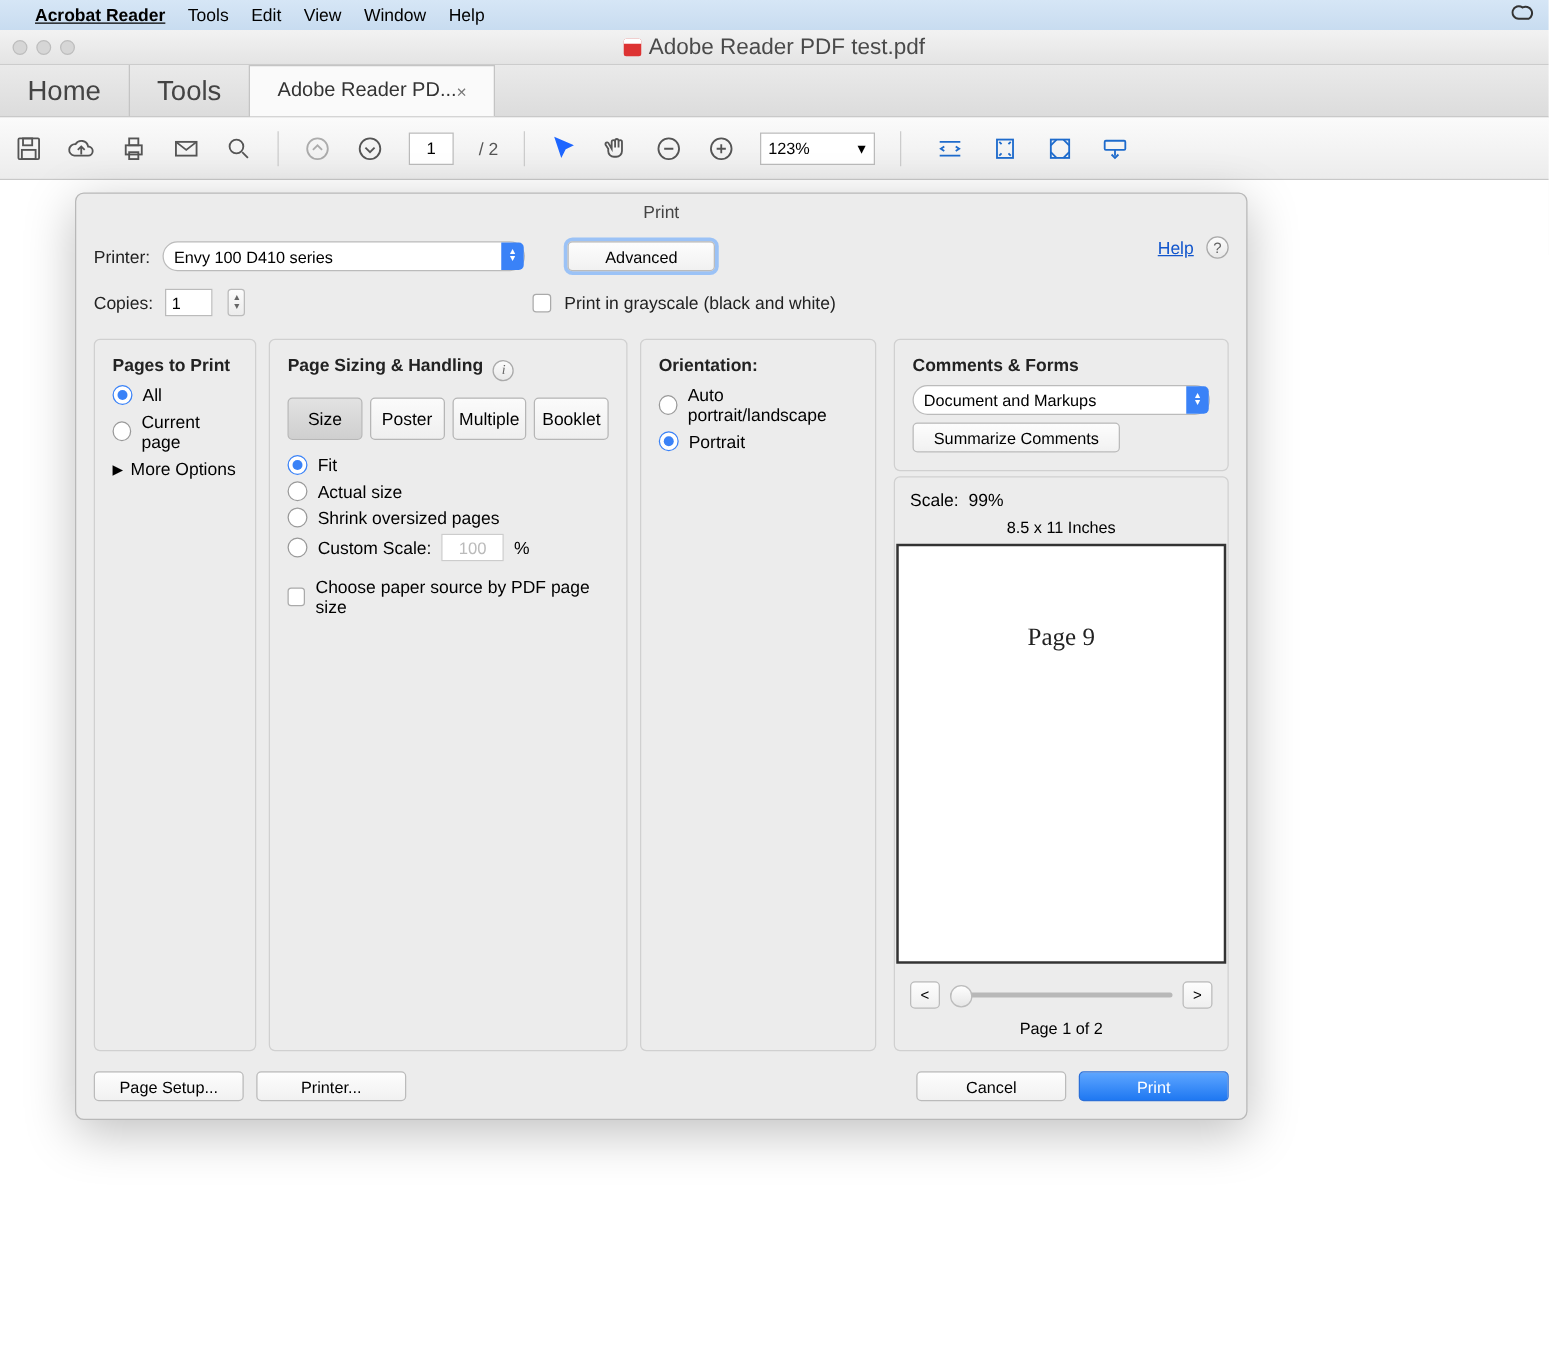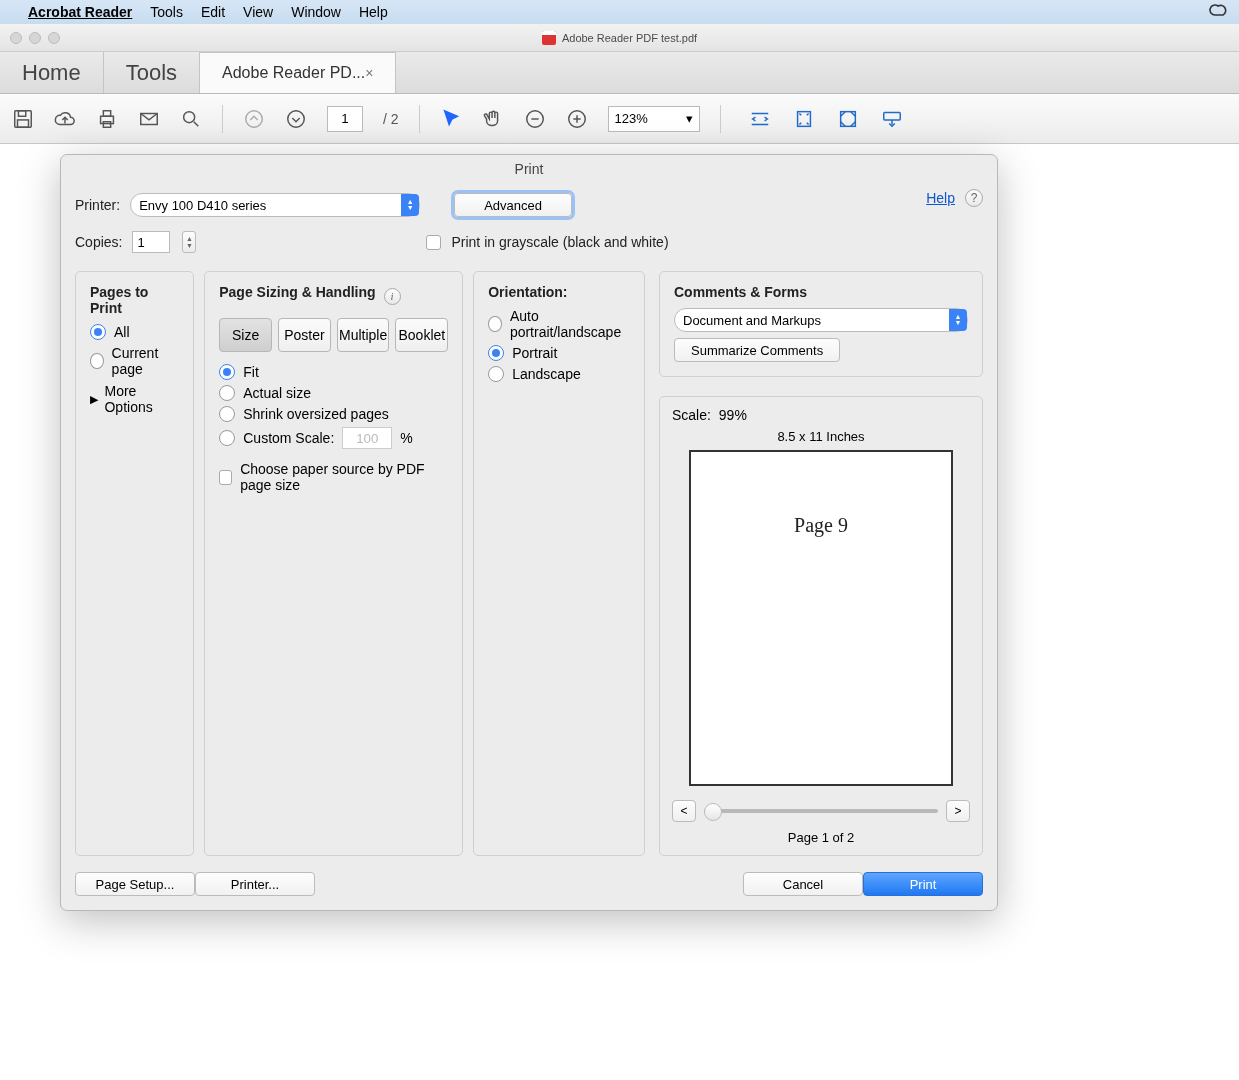--- a/index.html
+++ b/index.html
@@ -9,21 +9,21 @@
 .menubar { height: 24px; background: linear-gradient(#d6e6f6, #c8dcf0); display: flex; align-items: center; padding: 0 10px; gap: 18px; font-size: 14px; }
 .menubar .apple { font-size: 15px; }
 .menubar .app-name { font-weight: 700; text-decoration: underline; }
 .menubar .spacer { flex: 1; }
 .menubar .cc-icon { font-size: 16px; }
 
 
 .titlebar { height: 28px; background: linear-gradient(#f2f2f2, #e4e4e4); display: flex; align-items: center; position: relative; border-bottom: 1px solid #ccc; }
 .traffic { display: flex; gap: 7px; padding-left: 10px; }
 .light { width: 12px; height: 12px; border-radius: 50%; background: #d6d6d6; border: 1px solid #bdbdbd; }
-.titlebar .title { position: absolute; left: 0; right: 0; text-align: center; font-size: 11px; color: #4a4a4a; display: flex; justify-content: center; align-items: center; gap: 6px; pointer-events: none;}
+.titlebar .title { position: absolute; left: 0; right: 0; text-align: center; font-size: 18px; color: #4a4a4a; display: flex; justify-content: center; align-items: center; gap: 6px; pointer-events: none;}
 .pdf-icon { width: 14px; height: 14px; background: #d33; display: inline-block; border-radius: 2px; position: relative; }
 .pdf-icon::after { content: ""; position: absolute; top: 0; left: 0; right: 0; height: 4px; background: #fff; border-radius: 2px 2px 0 0; }
 
 
 .apptabs { height: 42px; background: linear-gradient(#eaeaea,#dcdcdc); display: flex; align-items: stretch; border-bottom: 1px solid #bbb; }
 .apptab { padding: 0 22px; display: flex; align-items: center; font-size: 22px; color: #444; border-right: 1px solid #c4c4c4; }
 .apptab.doc { background: #fafafa; font-size: 16px; color: #333; border-top: 1px solid #c4c4c4;}
 .tab-close { font-size: 14px; color: #777; }
 
 
@@ -55,21 +55,21 @@
 .help-link { color: #1155cc; text-decoration: underline; font-size:14px;}
 .help-q { width:18px;height:18px;border:1px solid #aaa;border-radius:50%;display:inline-flex;align-items:center;justify-content:center;font-size:12px;color:#666;background:linear-gradient(#fcfcfc,#e9e9e9);}
 .info-q { width:17px;height:17px;border:1px solid #aaa;border-radius:50%;display:inline-flex;align-items:center;justify-content:center;font-size:11px;color:#666;font-style:italic;background:linear-gradient(#fcfcfc,#e9e9e9); font-family: Georgia, serif;}
 
 .num-input { width: 38px; height: 22px; border: 1px solid #bbb; background:#fff; padding: 0 4px; font-size:13px;}
 .stepper { width: 14px; height: 22px; border: 1px solid #bbb; border-radius: 3px; margin-left:2px; background: linear-gradient(#fcfcfc,#ececec); display:flex; flex-direction:column; font-size:7px; color:#666; align-items:center; justify-content:center; line-height:7px;}
 .chk { width:15px; height:15px; border:1px solid #aaa; border-radius:3px; background:#fff; display:inline-block;}
 
 .cols { display: flex; gap: 14px; margin-top: 12px;}
 .left-col { flex: 1; display: flex; flex-direction: row; gap: 10px;}
-.right-col { width: 324px; display: flex; flex-direction: column; gap: 19px;}
+.right-col { width: 268px; display: flex; flex-direction: column; gap: 4px;}
 
 .panel { background: #ececec; border: 1px solid #d0d0d0; border-radius: 5px; padding: 12px 14px; }
 .panel h3 { font-size: 14px; font-weight: 700; margin-bottom: 8px; color:#222;}
 .radio-row { display:flex; align-items:center; gap:8px; margin: 5px 0; font-size:14px;}
 .radio { width:16px; height:16px; border-radius:50%; border:1px solid #999; background:#fff; display:inline-flex; align-items:center; justify-content:center;}
 .radio.on { border-color:#3a82f7;}
 .radio.on::after { content:""; width:8px; height:8px; border-radius:50%; background:#3a82f7;}
 .more-opts { display:flex; align-items:center; gap:6px; margin-top:6px; font-size:14px;}
 .tri { font-size: 11px; }
 .disabled-input { width: 260px; height:22px; border:1px solid #ccc; background:#fff; color:#bcbcbc; padding: 0 6px; font-size:13px;}
@@ -80,21 +80,21 @@
 .seg-btn.active { background: linear-gradient(#e2e2e2,#cfcfcf); }
 
 .preview-panel { background:#ececec; border:1px solid #d0d0d0; border-radius:5px; padding: 10px 12px;}
 .preview-area { display:flex; flex-direction:column; align-items:center;}
 .paper { width:264px; height:336px; border:2px solid #333; background:#fff; margin-top:6px; position:relative; display:flex; align-items:flex-start; justify-content:center; padding-top: 62px;}
 .paper-inner { font-family: Georgia, 'Times New Roman', serif; font-size:20px; color:#222;}
 .nav-row { display:flex; align-items:center; gap:8px; margin-top:14px; width:100%;}
 .nav-btn { width:24px; height:22px; border:1px solid #bbb; border-radius:4px; background:linear-gradient(#fdfdfd,#efefef); display:flex;align-items:center;justify-content:center; font-size:12px;}
 .slider { flex:1; height: 4px; background:#b8b8b8; border-radius:2px; position:relative;}
 .slider::after { content:""; position:absolute; left:0; top:-6px; width:16px; height:16px; border-radius:50%; background:linear-gradient(#fefefe,#e6e6e6); border:1px solid #bcbcbc;}
-.foot { display:flex; align-items:flex-end; margin-top: 16px; }
+.foot { display:flex; align-items:flex-end; margin-top: 16px; gap:10px;}
 .foot .sp { flex:1;}
 .size-panel { padding-bottom: 14px;}
 
 .header-extra { display:flex; justify-content: space-between; align-items: flex-start;}
 .top-left-block { flex:1;}
 .top-right-block { display:flex; align-items:center; gap:10px; padding-top:2px;}
 </style>
 </head>
 <body>
 
@@ -340,24 +340,20 @@
         <div class="panel">
           <h3>Orientation:</h3>
           <div class="radio-row">
                 <span class="radio"></span>
                 <span>Auto portrait/landscape</span>
               </div>
           <div class="radio-row">
                 <span class="radio on"></span>
                 <span>Portrait</span>
               </div>
-          <div class="radio-row">
-                <span class="radio"></span>
-                <span>Landscape</span>
-              </div>
         </div>
 
       </div>
 
       <div class="right-col">
         <div class="panel" style="padding-bottom:14px">
           <h3>Comments &amp; Forms</h3>
           <div class="select blueend" style="width:100%;margin:6px 0">
             <span>Document and Markups</span>
             <span class="endcap">▲<br>▼</span>

